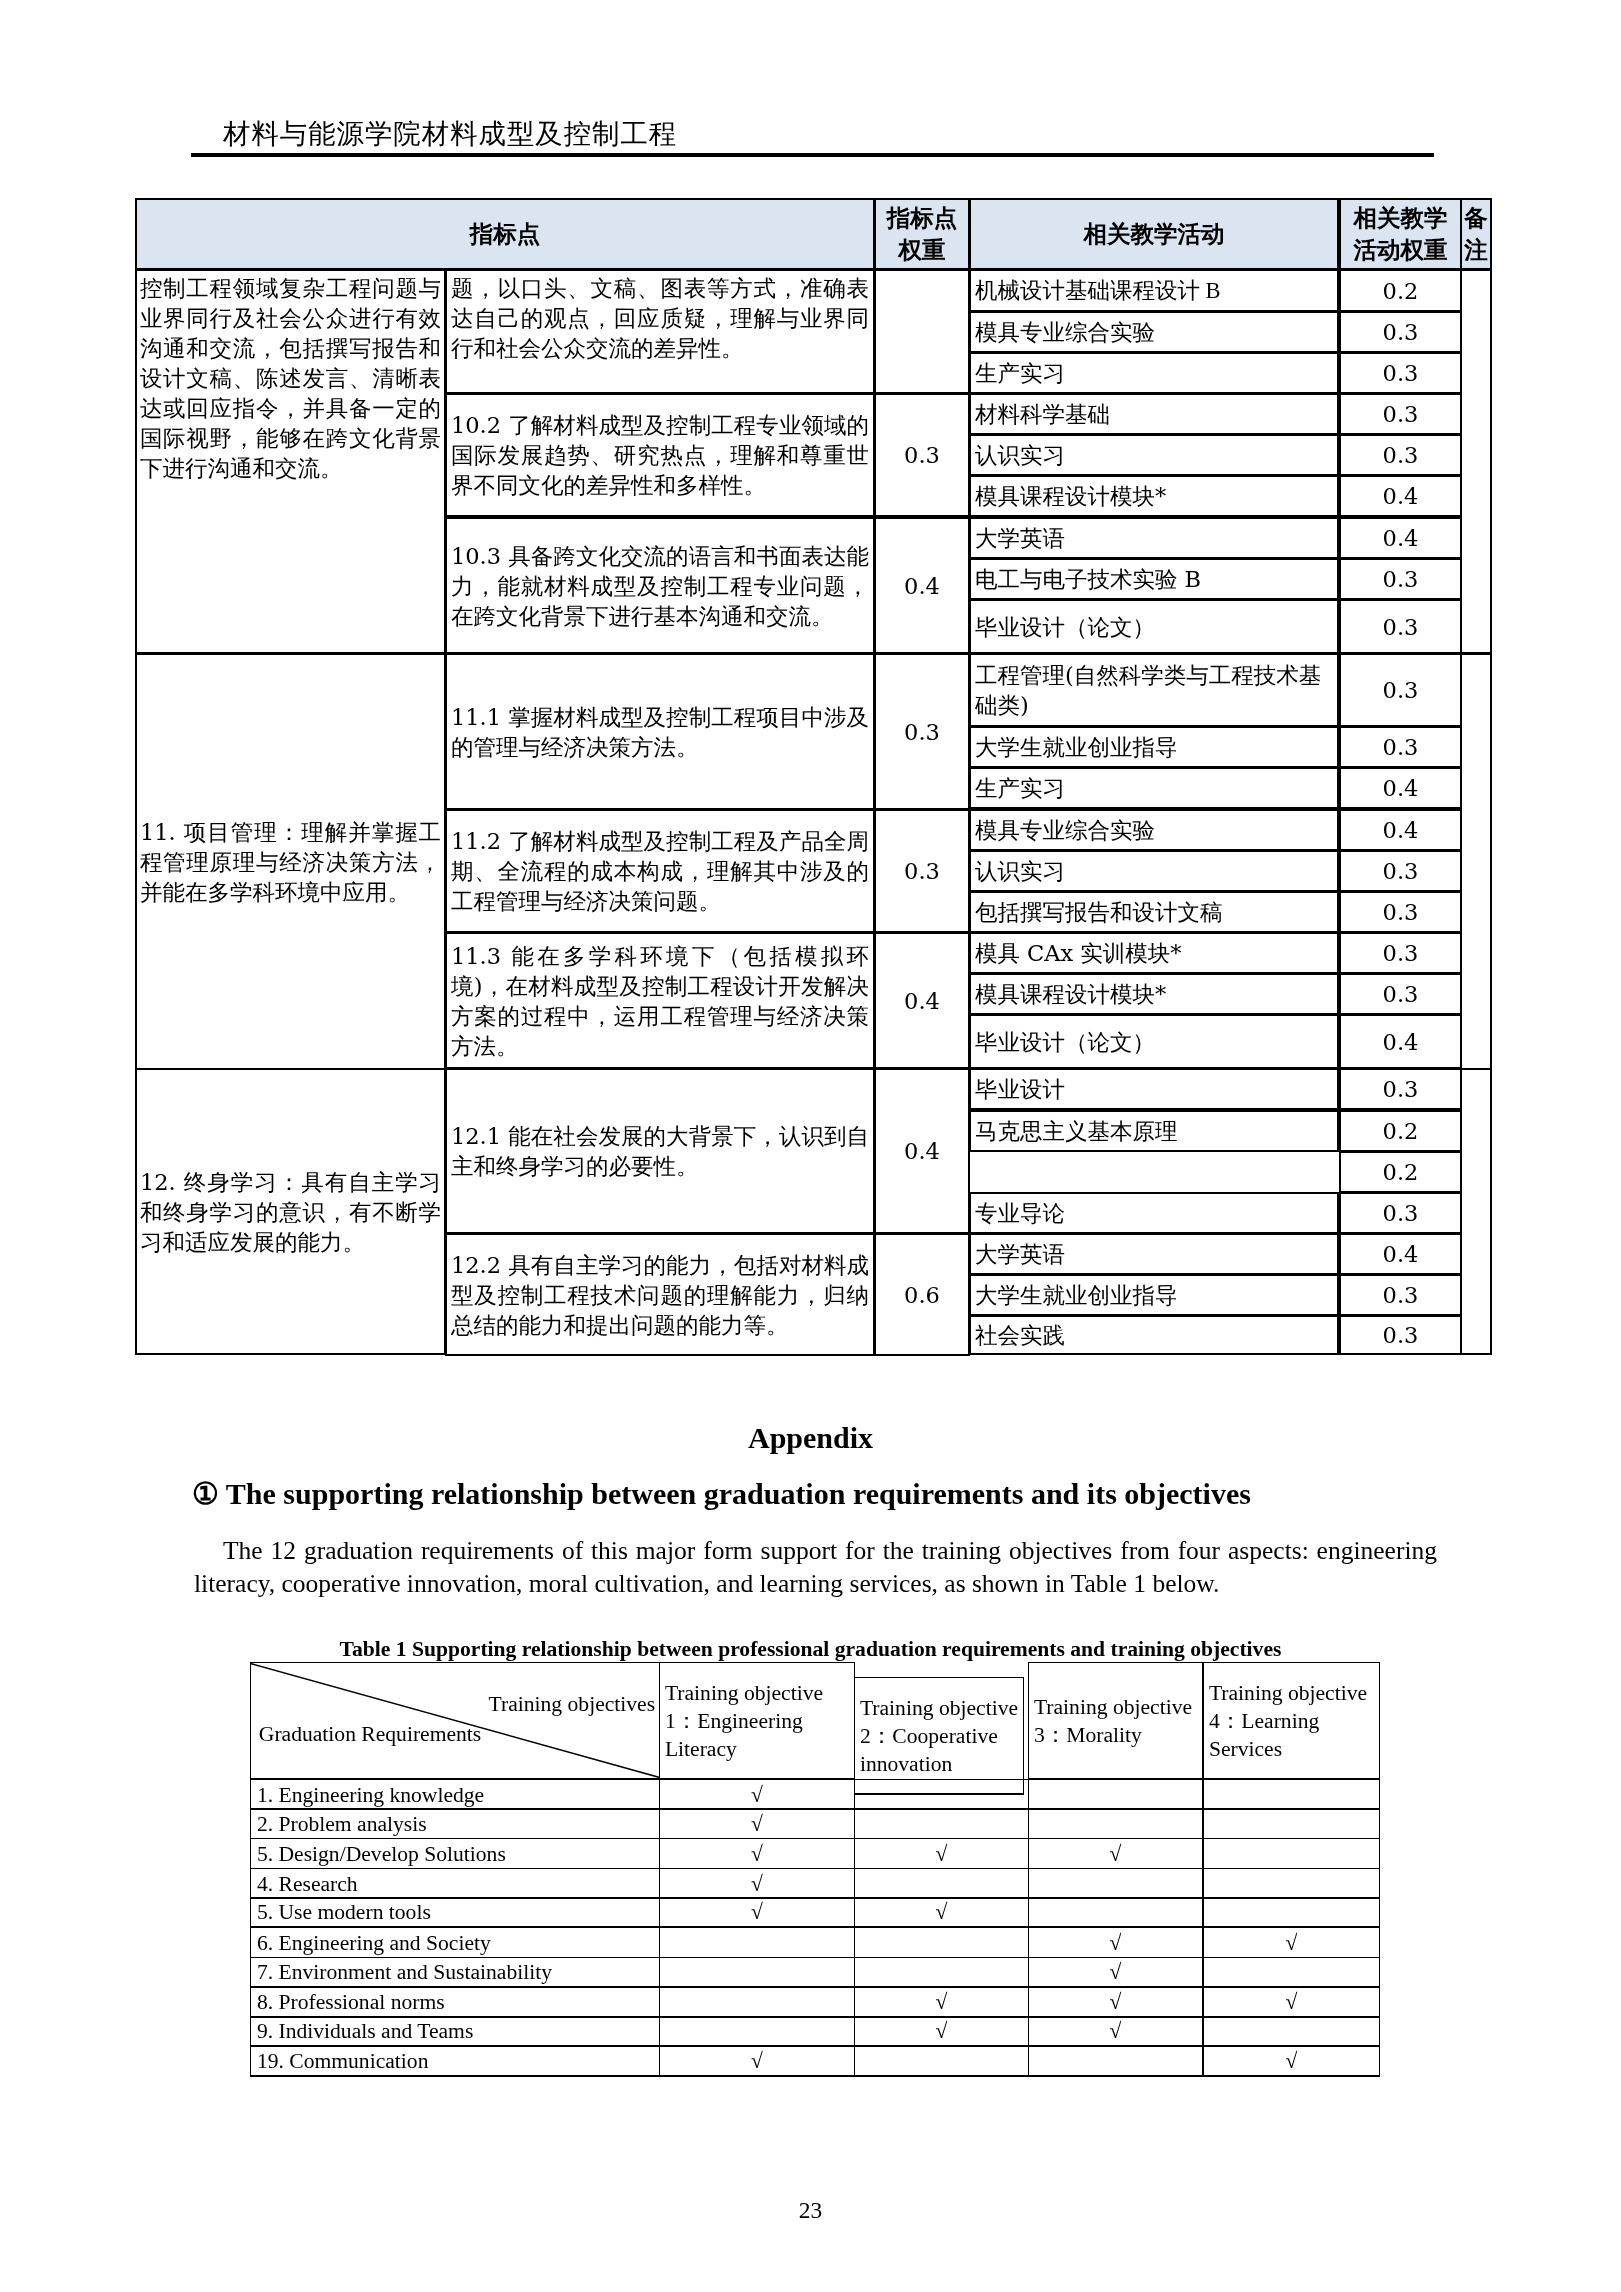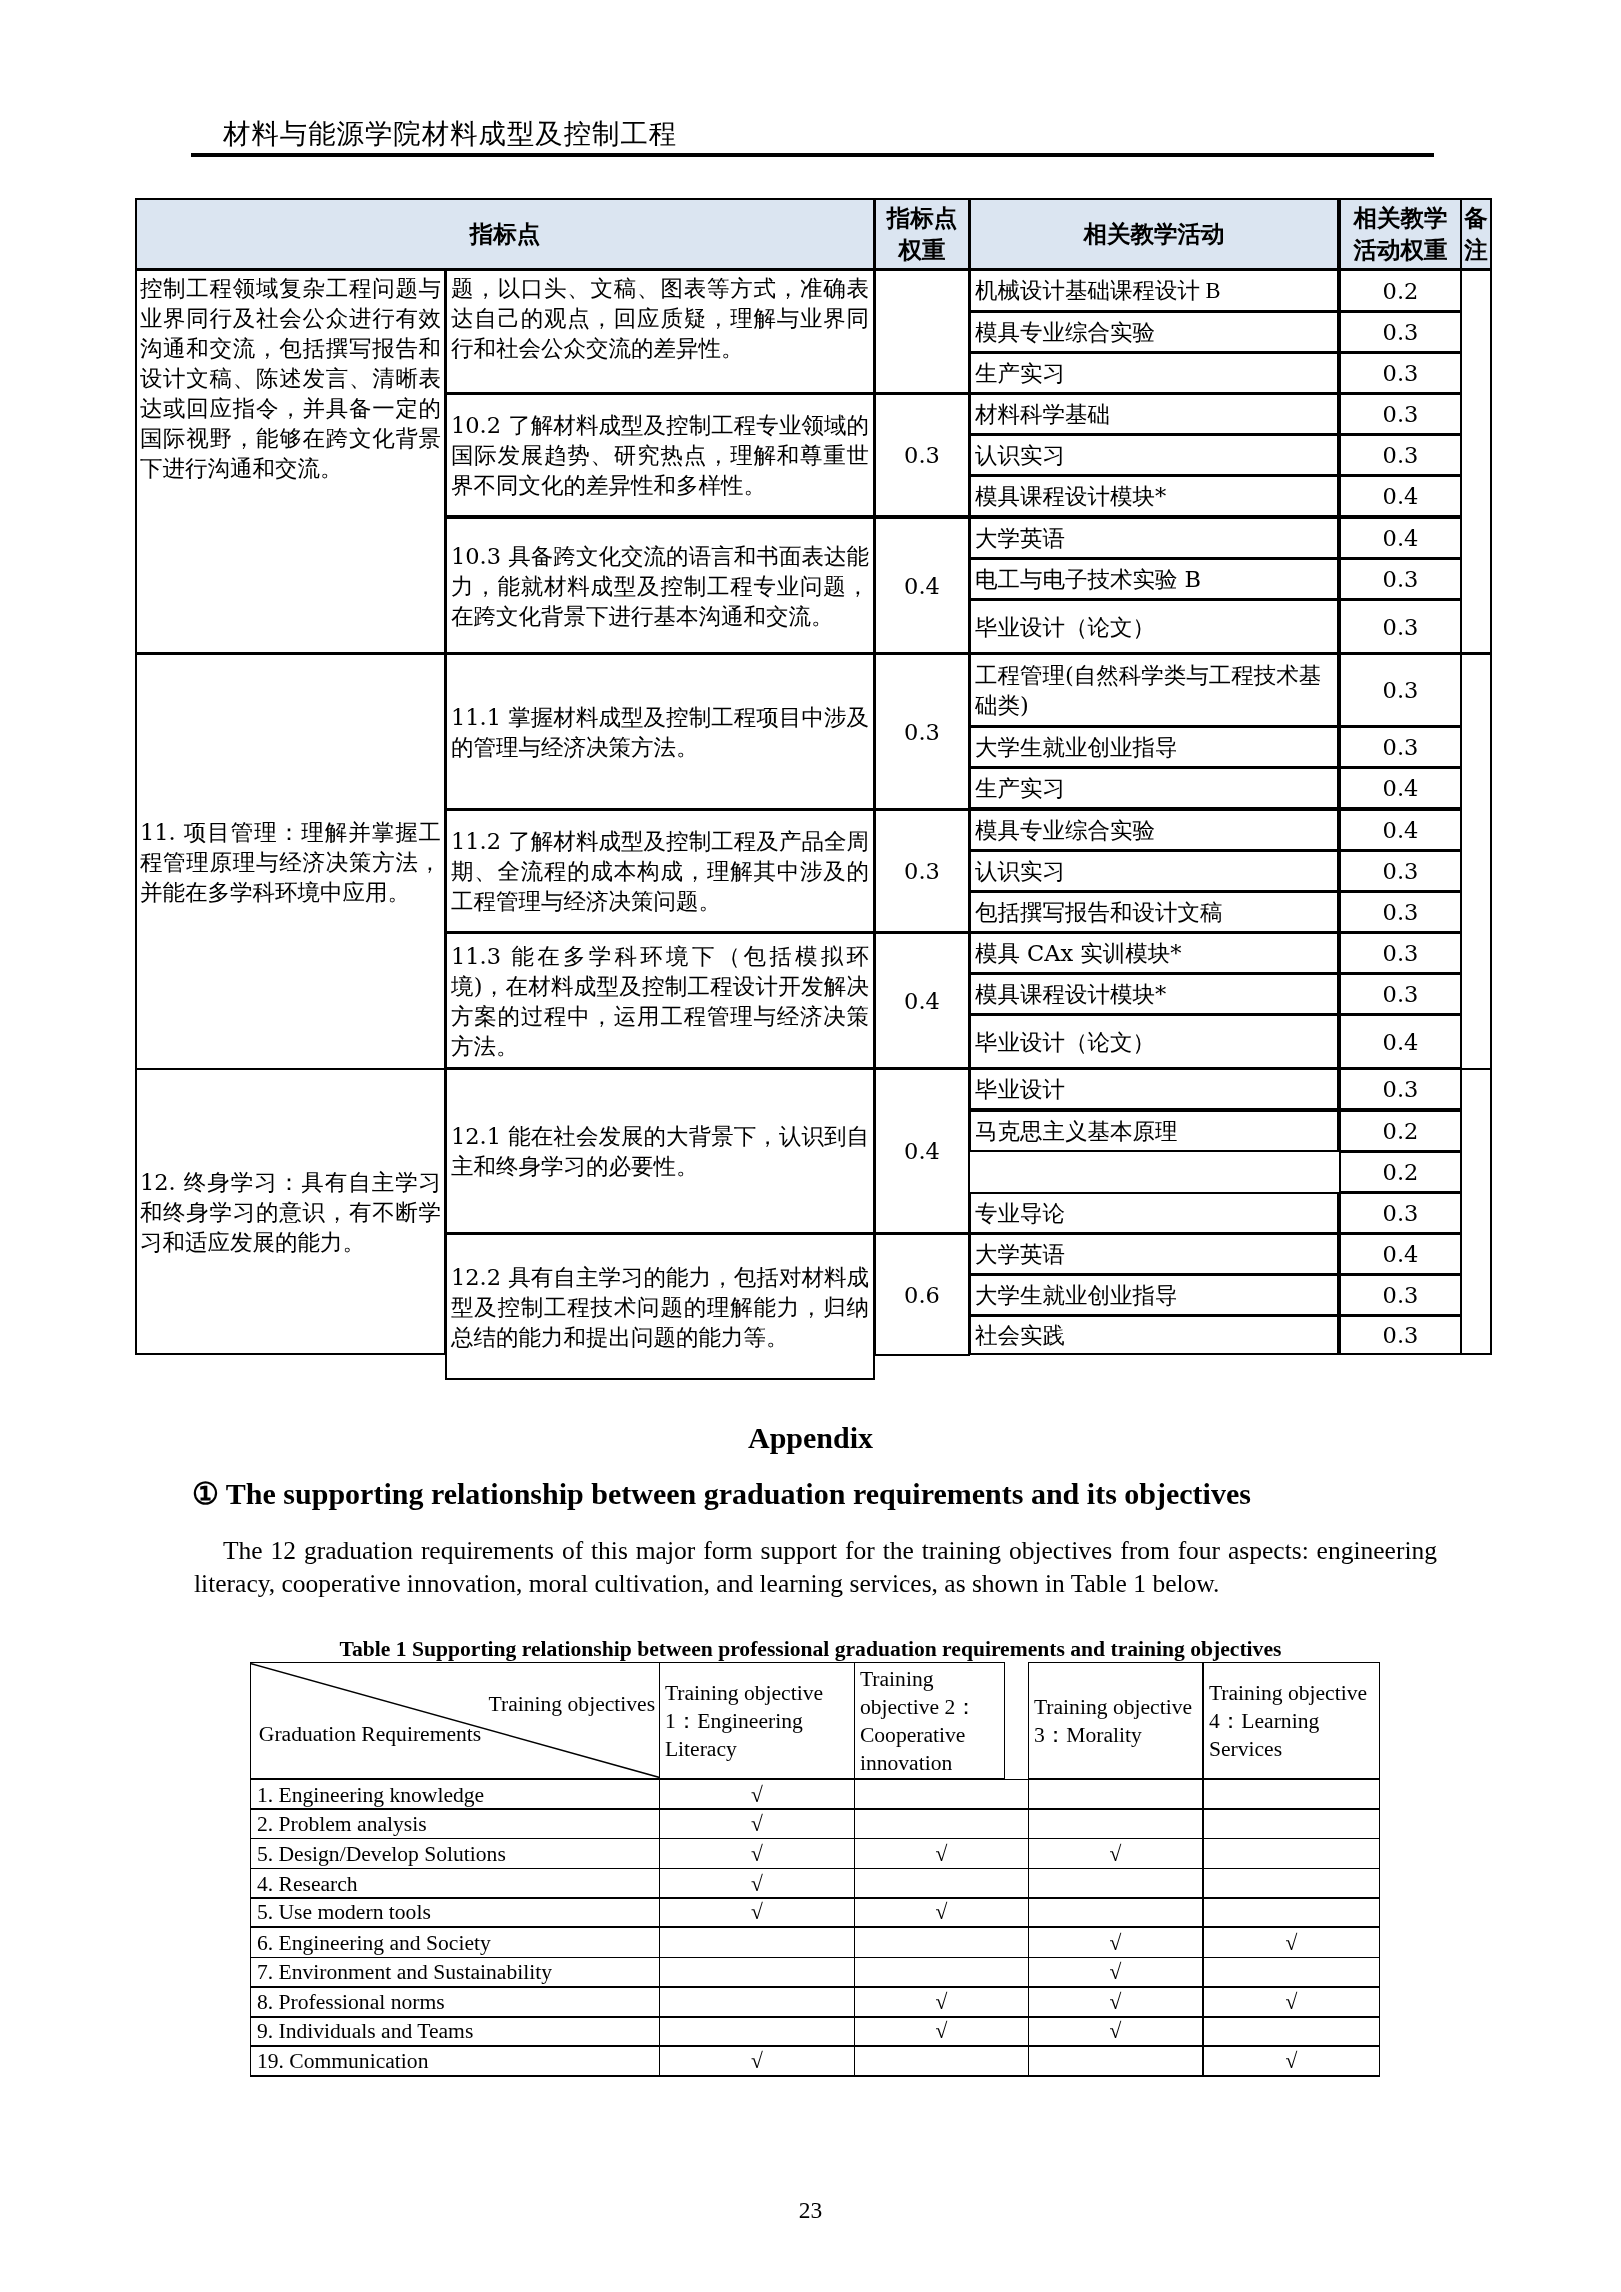--- a/index.html
+++ b/index.html
@@ -252,21 +252,21 @@
     </div>
     <div class="cell aw" style="left: 1204px; top: 1076px; width: 123px; height: 42px;">
       <span style="white-space: pre-line;">0.3</span>
     </div>
     <div class="cell act" style="left: 834px; top: 1117px; width: 370px; height: 40px;">
       <span style="white-space: pre-line;">社会实践</span>
     </div>
     <div class="cell aw" style="left: 1204px; top: 1117px; width: 123px; height: 40px;">
       <span style="white-space: pre-line;">0.3</span>
     </div>
-    <div class="cell ind" style="left: 310px; top: 1035px; width: 430px; height: 147px;">
+    <div class="cell ind" style="left: 310px; top: 1035px; width: 430px; height: 123px;">
       <span style="white-space: pre-line;">12.2 具有自主学习的能力，包括对材料成型及控制工程技术问题的理解能力，归纳总结的能力和提出问题的能力等。</span>
     </div>
     <div class="cell w" style="left: 739px; top: 1035px; width: 96px; height: 123px;">
       <span style="white-space: pre-line;">0.6</span>
     </div>
     <div class="cell req" style="left: 0px; top: 870px; width: 311px; height: 287px; display: flex; align-items: center;">
       <span style="white-space: pre-line;">12. 终身学习：具有自主学习和终身学习的意识，有不断学习和适应发展的能力。</span>
     </div>
     <div class="cell" style="left: 1325px; top: 870px; width: 32px; height: 287px;"></div>
   </div>
@@ -279,21 +279,21 @@
     <div class="c2 thick-b" style="left: 0px; top: 0px; width: 410px; height: 118px;">
       <svg width="100%" height="100%" style="position: absolute; left: 0px; top: 0px;" viewBox="0 0 416 116">
         <line x1="0" y1="0" x2="100%" y2="100%" stroke="#000" stroke-width="1.5"></line>
       </svg>
       <div style="position: absolute; right: 3.9px; top: 27.4px; font-size: 21.6px;">Training objectives</div>
       <div style="position: absolute; left: 7.8px; top: 57px; font-size: 21.6px;">Graduation Requirements</div>
     </div>
     <div class="c2 oh thick-b" style="left: 409px; top: 0px; width: 196px; height: 118px;">
       <span style="white-space: pre-line;">Training objective 1：Engineering Literacy</span>
     </div>
-    <div class="c2 oh thick-b" style="left: 604px; top: 0px; width: 151px; height: 118px;">
+    <div class="c2 oh thick-b" style="left: 604px; top: 15px; width: 170px; height: 118px;">
       <span style="white-space: pre-line;">Training objective 2：Cooperative innovation</span>
     </div>
     <div class="c2 oh thick-b" style="left: 778px; top: 0px; width: 175px; height: 118px;">
       <span style="white-space: pre-line;">Training objective 3：Morality</span>
     </div>
     <div class="c2 oh thick-b" style="left: 953px; top: 0px; width: 177px; height: 118px;">
       <span style="white-space: pre-line;">Training objective 4：Learning Services</span>
     </div>
     <div class="c2 rl" style="left: 0px; top: 117px; width: 410px; height: 31px;">
       <span style="white-space: pre-line;">1. Engineering knowledge</span>

